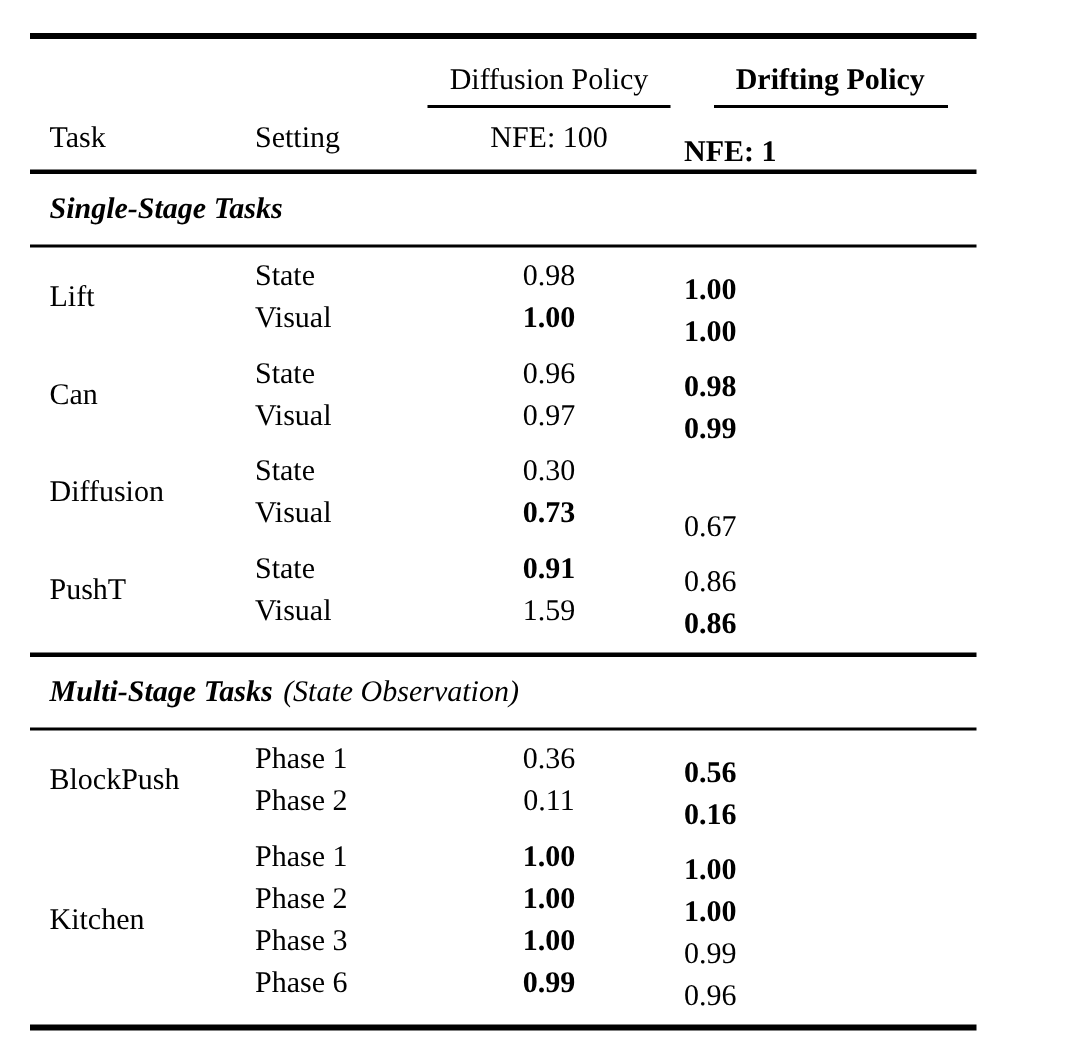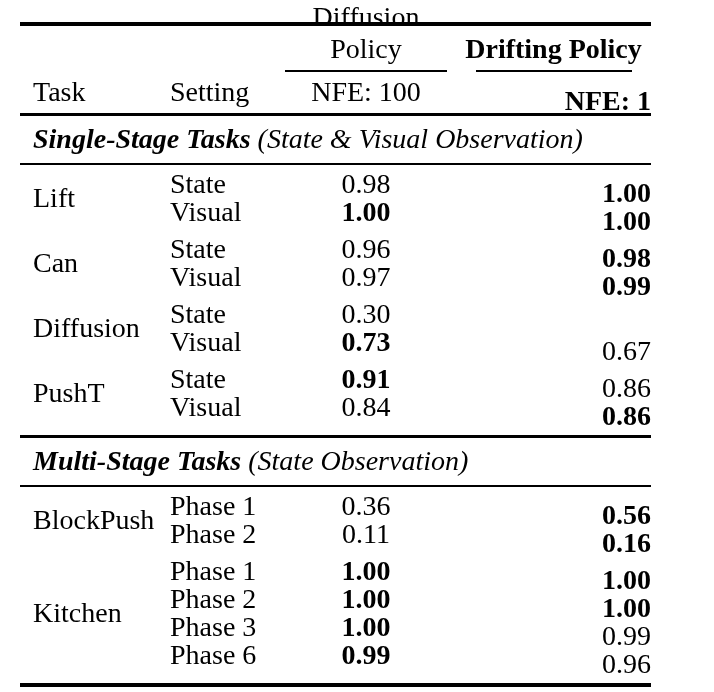--- a/index.html
+++ b/index.html
@@ -4,32 +4,32 @@
 <style>
   html, body { margin: 0; padding: 0; }
   body {
     width: 714px; height: 692px;
     background: #ffffff;
     font-family: "Liberation Serif", "DejaVu Serif", serif;
     color: #000000;
     overflow: hidden;
   }
   .page { position: relative; width: 714px; height: 692px; }
-  .tbl { position: absolute; left: 20px; top: 22px; width: 631px; font-size: 28px; line-height: 1.15; }
+  .tbl { position: absolute; left: 20px; top: 22px; width: 631px; font-size: 20px; line-height: 1.15; }
 
   .rule { background: #000; width: 100%; }
   .toprule    { height: 4px; }
   .midrule    { height: 2.5px; }
   .bottomrule { height: 4px; }
 
   
   .c-task    { width: 150px; box-sizing: border-box; padding-left: 13px; }
   .c-setting { width: 106px; box-sizing: border-box; }
   .c-diff    { width: 180px; text-align: center; }
-  .c-drift   { width: 195px; text-align: right; margin-top: 18px; }
+  .c-drift   { width: 195px; text-align: left; margin-top: 18px; }
 
   .b { font-weight: bold; }
 
   
   .hrow1 { display: flex; align-items: flex-end; height: 46px; padding-top: 2px; box-sizing: border-box; }
   .mcol { display: flex; flex-direction: column; align-items: center; }
   .cmid { display: block; height: 2px; background: #000; margin-top: 5px; }
   .cmid-diff  { width: 162px; }
   .cmid-drift { width: 156px; }
   .hrow2 { display: flex; align-items: center; height: 41px; }
@@ -73,21 +73,20 @@
       <div class="c-setting">Setting</div>
       <div class="c-diff">NFE: 100</div>
       <div class="c-drift b">NFE: 1</div>
     </div>
 
     <div class="rule midrule"></div>
 
     <div id="sections">
         <div class="section-head">
           <span class="sec-title">Single-Stage Tasks</span>
-          <span class="sec-sub">(State &amp; Visual Observation)</span>
         </div>
         <div class="rule midrule"></div>
         <div class="sec-body">
           <div class="tgroup">
             <div class="c-task tname">Lift</div>
             <div class="rows">
               <div class="trow">
                 <div class="c-setting">State</div>
                 <div class="c-diff">0.98</div>
                 <div class="c-drift b">1.00</div>
@@ -131,21 +130,21 @@
           <div class="tgroup">
             <div class="c-task tname">PushT</div>
             <div class="rows">
               <div class="trow">
                 <div class="c-setting">State</div>
                 <div class="c-diff b">0.91</div>
                 <div class="c-drift">0.86</div>
               </div>
               <div class="trow">
                 <div class="c-setting">Visual</div>
-                <div class="c-diff">0.84</div>
+                <div class="c-diff">1.59</div>
                 <div class="c-drift b">0.86</div>
               </div>
             </div>
           </div>
         </div>
         <div class="rule midrule"></div>
         <div class="section-head">
           <span class="sec-title">Multi-Stage Tasks</span>
           <span class="sec-sub">(State Observation)</span>
         </div>

